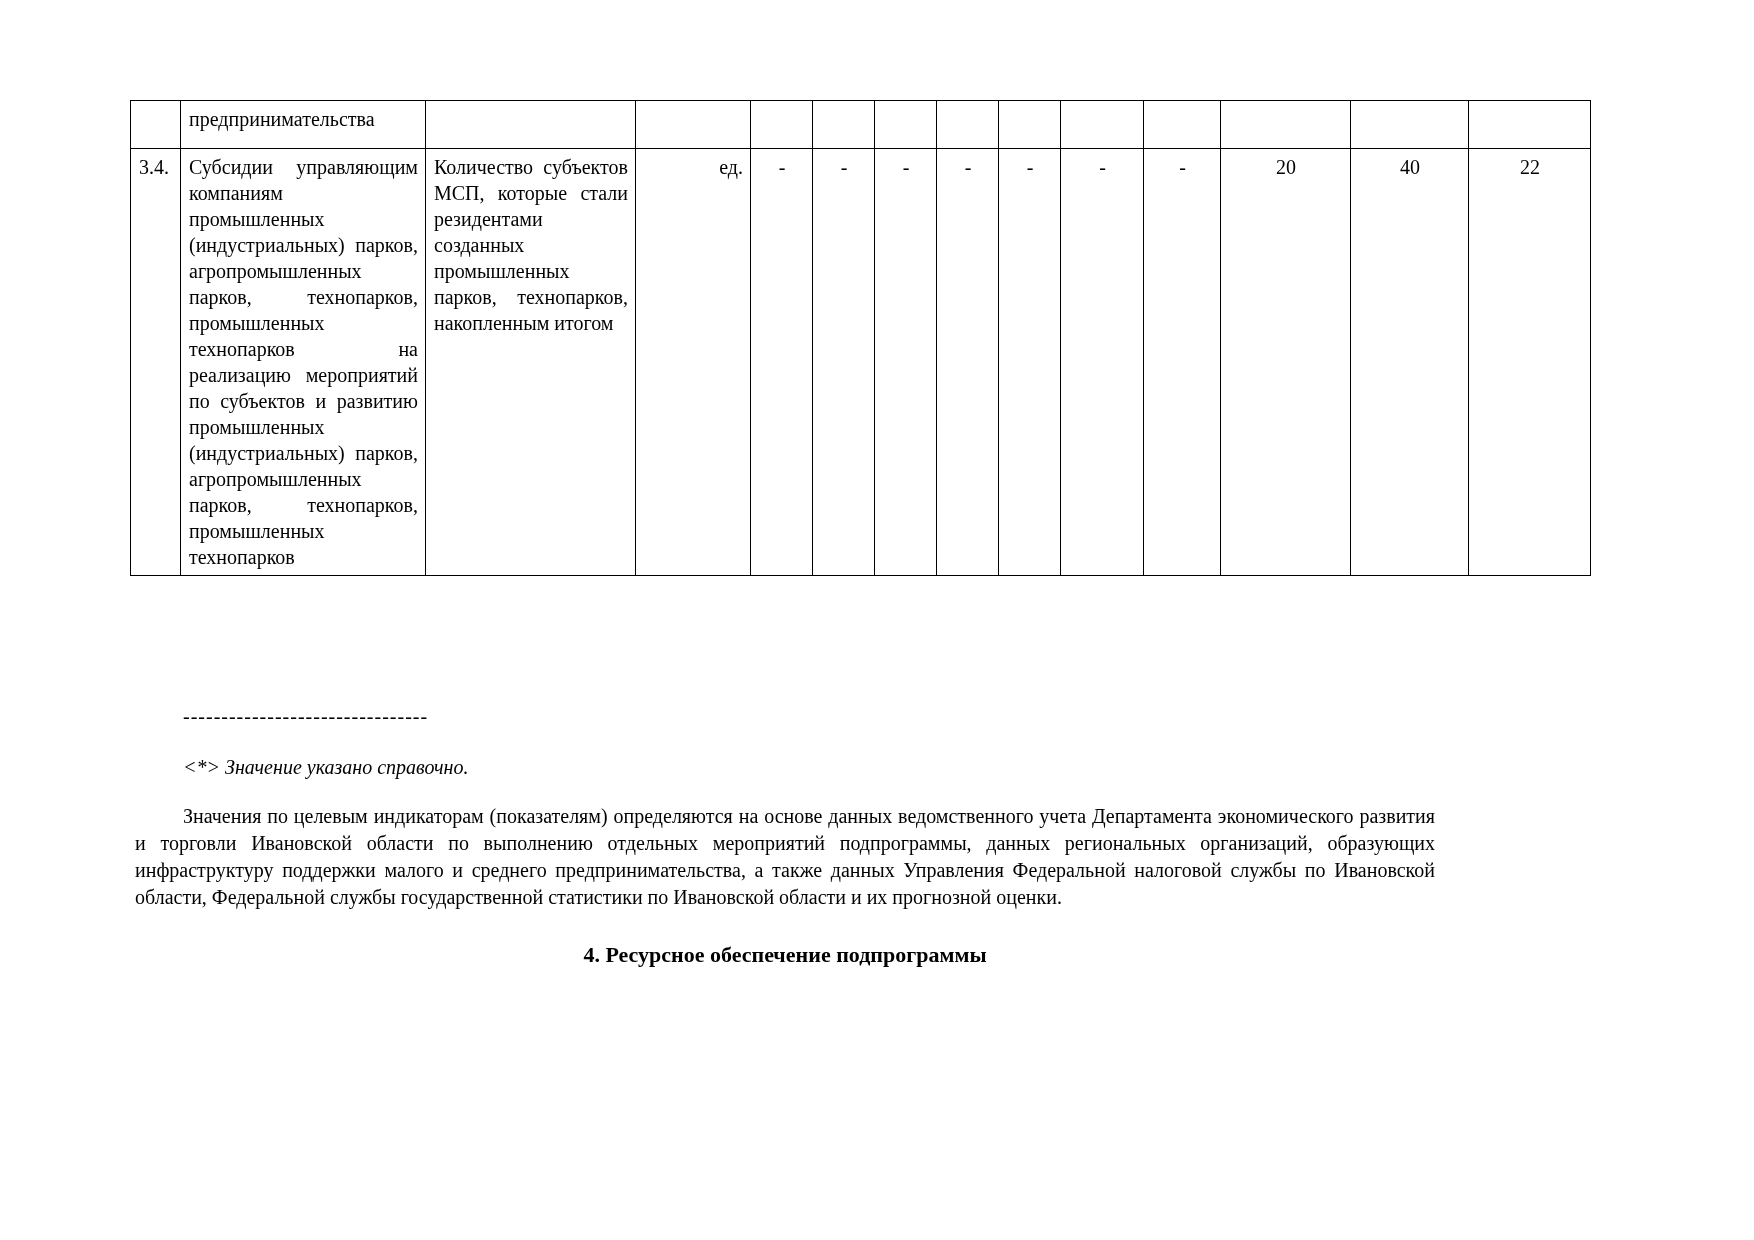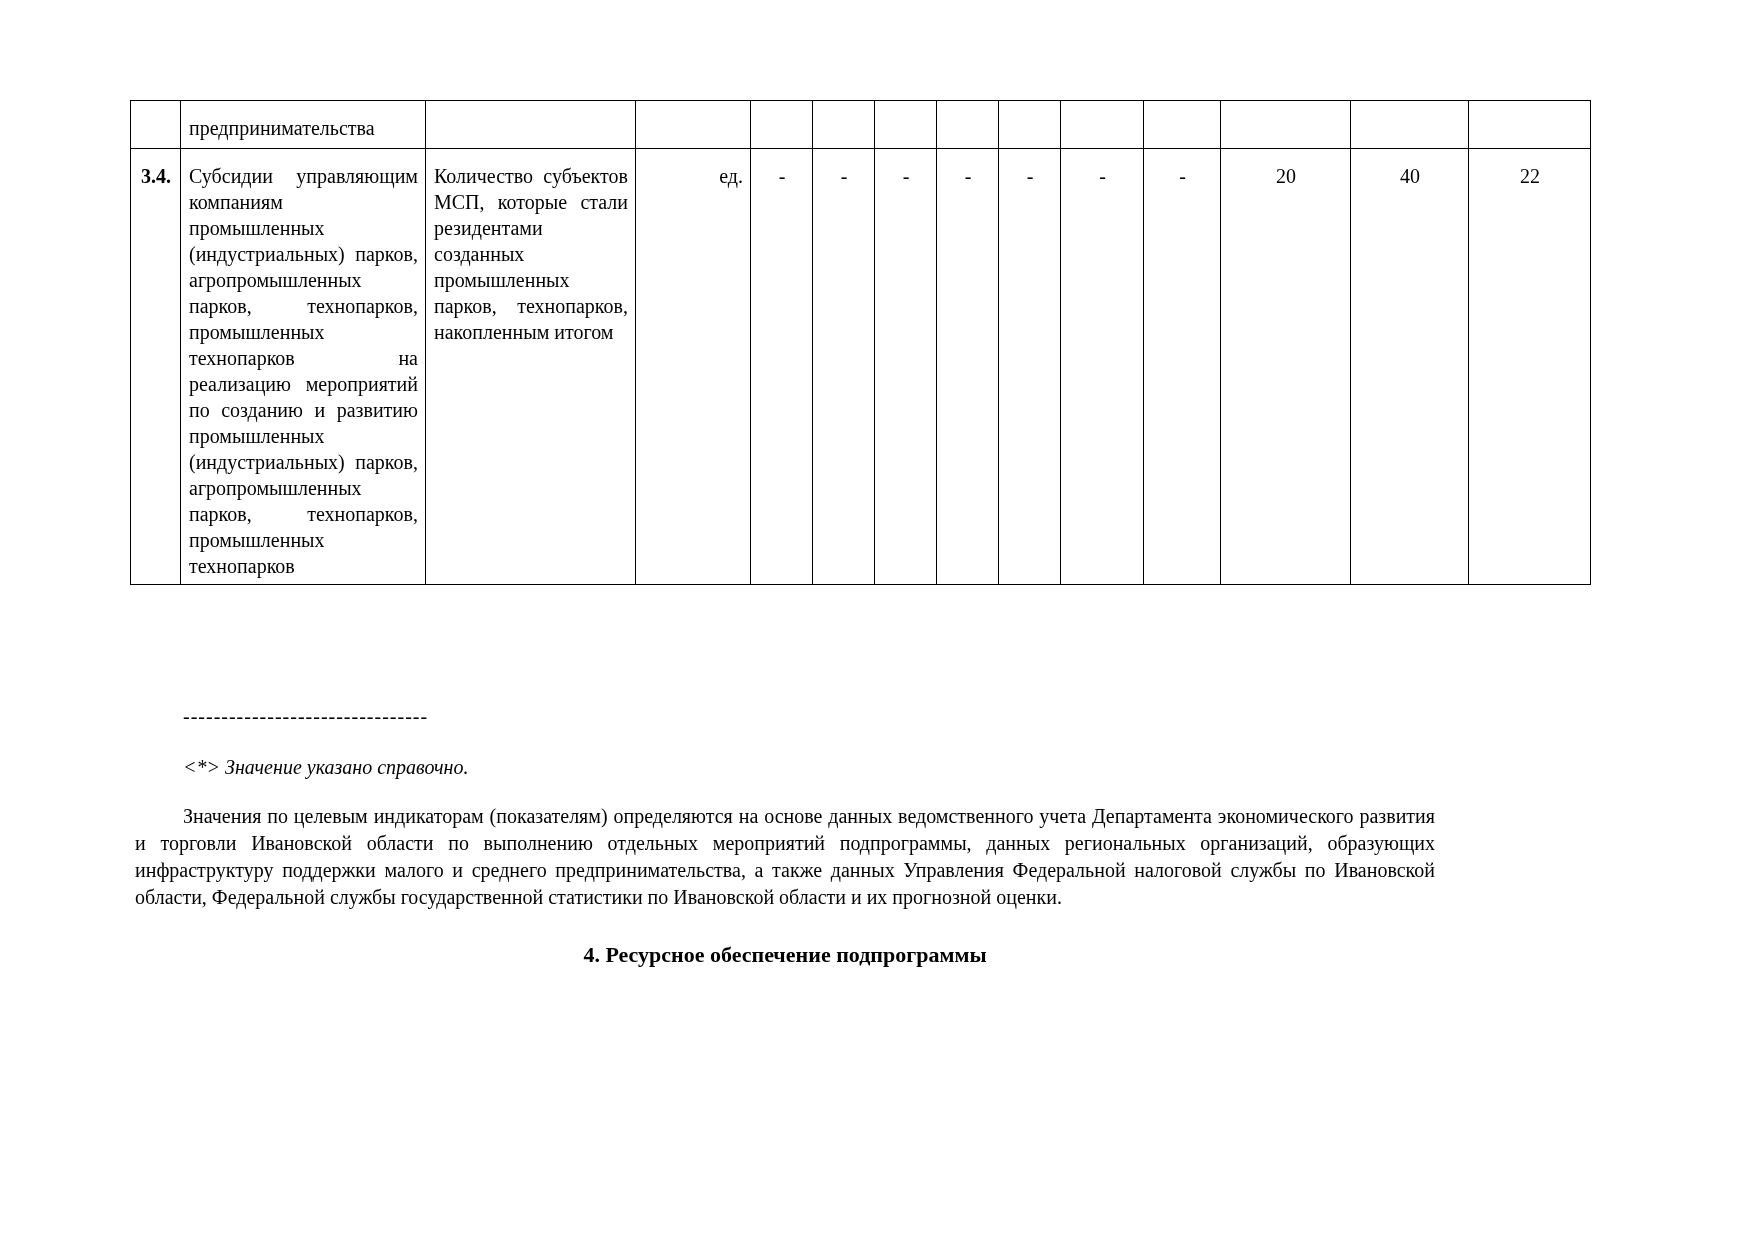--- a/index.html
+++ b/index.html
@@ -23,26 +23,26 @@
     position: absolute;
     left: 130px;
     top: 100px;
     width: 1460px;
     border-collapse: collapse;
     table-layout: fixed;
   }
   table.indicators td {
     border: 1px solid #000;
     vertical-align: top;
-    padding: 14px 7px 5px 8px;
+    padding: 5px 7px 5px 8px;
     font-size: 20px;
     line-height: 1.3;
     overflow: hidden;
   }
-  td.cell-num { text-align: center; font-weight: bold; }
+  td.cell-num { text-align: left; }
   td.cell-name, td.cell-indicator {
     text-align: justify;
     text-align-last: left;
   }
   td.cell-unit { text-align: right; }
   td.cell-val { text-align: center; }
   tr.carryover td { height: 48px; }
 
   
   .textblock {
@@ -112,21 +112,21 @@
         <td class="cell-val"></td>
         <td class="cell-val"></td>
         <td class="cell-val"></td>
         <td class="cell-val"></td>
         <td class="cell-val"></td>
         <td class="cell-val"></td>
         <td class="cell-val"></td>
       </tr>
       <tr>
         <td class="cell-num">3.4.</td>
-        <td class="cell-name">Субсидии управляющим компаниям промышленных (индустриальных) парков, агропромышленных парков, технопарков, промышленных технопарков на реализацию мероприятий по созданию и развитию промышленных (индустриальных) парков, агропромышленных парков, технопарков, промышленных технопарков</td>
+        <td class="cell-name">Субсидии управляющим компаниям промышленных (индустриальных) парков, агропромышленных парков, технопарков, промышленных технопарков на реализацию мероприятий по субъектов и развитию промышленных (индустриальных) парков, агропромышленных парков, технопарков, промышленных технопарков</td>
         <td class="cell-indicator">Количество субъектов МСП, которые стали резидентами созданных промышленных парков, технопарков, накопленным итогом</td>
         <td class="cell-unit">ед.</td>
         <td class="cell-val">-</td>
         <td class="cell-val">-</td>
         <td class="cell-val">-</td>
         <td class="cell-val">-</td>
         <td class="cell-val">-</td>
         <td class="cell-val">-</td>
         <td class="cell-val">-</td>
         <td class="cell-val">20</td>

